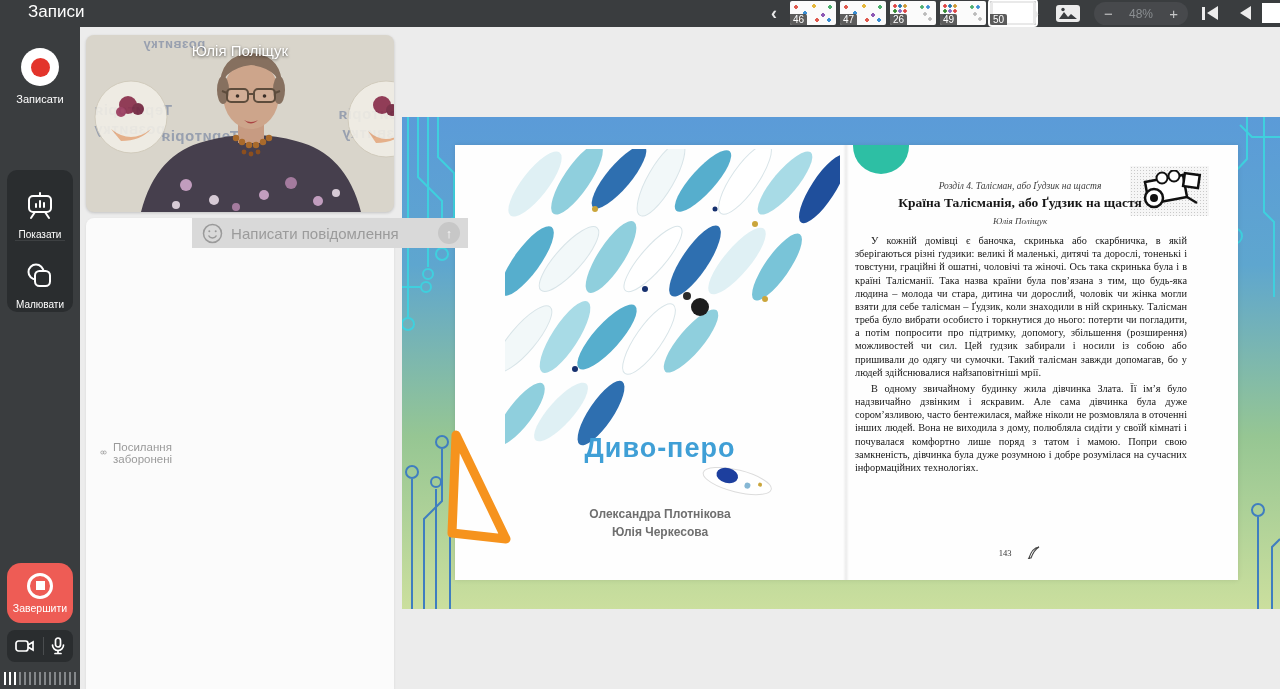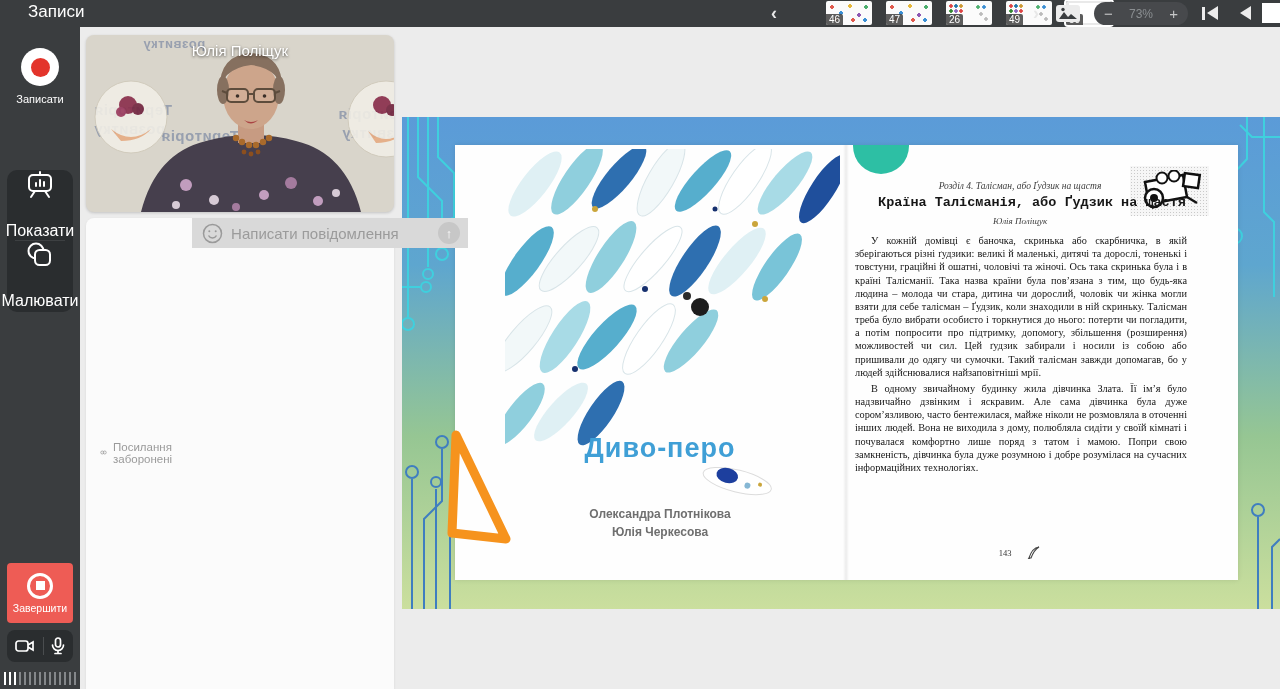--- a/index.html
+++ b/index.html
@@ -5,21 +5,21 @@
   * { box-sizing: border-box; margin: 0; padding: 0; }
   html,body { width:1280px; height:689px; overflow:hidden; }
   body { font-family:"Liberation Sans", sans-serif; background:#ececec; }
   #app { position:relative; width:1280px; height:689px; background:#ececec; overflow:hidden; }
 
   
   #topbar { position:absolute; left:0; top:0; width:1280px; height:27px; background:#3a3d3f; z-index:30; }
   .app-title { position:absolute; left:28px; top:2px; color:#fff; font-size:17px; font-weight:500; }
   .thumb-nav { position:absolute; top:0; height:27px; display:flex; align-items:center; justify-content:center; width:20px; color:#e8e8e8; font-size:18px; font-weight:bold; cursor:pointer; }
   #thumb-prev { left:764px; } #thumb-next { left:1026px; }
-  .thumbstrip { position:absolute; left:826px; top:1px; display:flex; gap:14px; }
+  .thumbstrip { position:absolute; left:790px; top:1px; display:flex; gap:4px; }
   .thumb { position:relative; width:46px; height:24px; background:#fafafa; border-radius:2px; overflow:hidden; }
   .thumb.active { outline:2px solid #fff; }
   .thumb .num { position:absolute; left:0; bottom:0; background:rgba(70,70,70,.88); color:#fff; font-size:10px; line-height:11px; padding:0 3px; border-radius:0 2px 0 0; }
   .dots1 { background-color:#fbfbfb; background-repeat:no-repeat; background-image:
     radial-gradient(circle at 6px 6px,  #e05a4e 1.6px, transparent 2.1px),
     radial-gradient(circle at 15px 12px,#3b8fd4 1.6px, transparent 2.1px),
     radial-gradient(circle at 24px 5px, #e6b83c 1.6px, transparent 2.1px),
     radial-gradient(circle at 33px 14px,#8e59b4 1.6px, transparent 2.1px),
     radial-gradient(circle at 40px 6px, #4caf6e 1.6px, transparent 2.1px),
     radial-gradient(circle at 10px 18px,#e07b3a 1.6px, transparent 2.1px),
@@ -52,23 +52,23 @@
   .pb .tri { width:0; height:0; border-top:7px solid transparent; border-bottom:7px solid transparent; border-right:11px solid #ececec; }
   #pb-frame { position:absolute; left:1262px; top:3px; width:26px; height:20px; background:#fff; }
 
   
   #sidebar { position:absolute; left:0; top:27px; width:80px; height:662px; background:#3a3d3f; z-index:25; }
   .rec-btn { position:absolute; left:21px; top:21px; width:38px; height:38px; border-radius:50%; background:#fff; display:flex; align-items:center; justify-content:center; cursor:pointer; }
   .rec-dot { width:19px; height:19px; border-radius:50%; background:#e3342b; }
   .side-label { position:absolute; left:0; width:80px; text-align:center; color:#fff; font-size:11px; }
   #rec-label { top:66px; }
   .tools { position:absolute; left:7px; top:143px; width:66px; height:142px; background:#2a2d2f; border-radius:10px; }
-  .tool { position:relative; height:70px; display:flex; flex-direction:column; align-items:center; justify-content:space-between; gap:8px; cursor:pointer; color:#fff; font-size:16px; }
+  .tool { position:relative; height:70px; display:flex; flex-direction:column; align-items:center; justify-content:flex-end; gap:8px; cursor:pointer; color:#fff; font-size:10px; }
   .tool + .tool::before { content:""; position:absolute; top:0; left:8px; right:8px; height:1px; background:#3d4042; }
-  .end-btn { position:absolute; left:7px; top:536px; width:66px; height:60px; background:#ee5c55; border-radius:4px; display:flex; flex-direction:column; align-items:center; justify-content:center; gap:3px; cursor:pointer; }
+  .end-btn { position:absolute; left:7px; top:536px; width:66px; height:60px; background:#ee5c55; border-radius:14px; display:flex; flex-direction:column; align-items:center; justify-content:center; gap:3px; cursor:pointer; }
   .end-icon { width:26px; height:26px; border:3px solid #fff; border-radius:50%; display:flex; align-items:center; justify-content:center; }
   .end-icon i { display:block; width:9px; height:9px; background:#fff; }
   .end-label { color:#fff; font-size:10.5px; }
   .av-pill { position:absolute; left:7px; top:603px; width:66px; height:32px; background:#2a2d2f; border-radius:8px; display:flex; align-items:center; justify-content:space-evenly; }
   .av-pill .sep { width:1px; height:18px; background:#4a4d4f; }
   .av-btn { display:flex; align-items:center; justify-content:center; cursor:pointer; }
   .meter { position:absolute; left:4px; top:645px; width:72px; height:13px;
     background:repeating-linear-gradient(90deg,#84878a 0 2.5px,transparent 2.5px 5px); }
   .meter::before { content:""; position:absolute; left:0; top:0; bottom:0; width:15px;
     background:repeating-linear-gradient(90deg,#fff 0 2.5px,transparent 2.5px 5px); }
@@ -102,21 +102,21 @@
   .mini-feather { position:absolute; left:235px; top:316px; }
   .cover-auth { position:absolute; left:15px; width:380px; text-align:center; color:#6f6f6f; font-size:12px; font-weight:bold; }
   .auth1 { top:362px; } .auth2 { top:380px; }
 
   
   .bpage { position:absolute; left:453px; top:28px; width:330px; height:435px; font-family:"Liberation Serif",serif; color:#161616; }
   .cam-box { position:absolute; right:-24px; top:21px; width:79px; height:50px; background-color:#f6f6f6;
     background-image:radial-gradient(#c9c9c9 0.6px, transparent 0.8px); background-size:3px 3px;
     display:flex; align-items:center; justify-content:center; }
   .chapter { position:absolute; left:0; top:36px; width:100%; text-align:center; font-style:italic; font-size:9.5px; color:#3d3d3d; }
-  .btitle  { position:absolute; left:12px; top:50px; width:100%; text-align:center; font-weight:bold; font-size:13.5px; font-family:Liberation Mono, monospace; }
+  .btitle  { position:absolute; left:0; top:50px; width:100%; text-align:center; font-weight:bold; font-size:13.5px; font-family:Liberation Serif, serif; }
   .bauthor { position:absolute; left:0; top:71px; width:100%; text-align:center; font-style:italic; font-size:9px; color:#3d3d3d; }
   .page-body { position:absolute; left:0; top:89px; width:332px; height:310px; overflow:hidden; font-size:10.3px; line-height:1.28; text-align:justify; }
   .page-body p { text-indent:16px; margin-bottom:3px; }
   .pfooter { position:absolute; left:0; top:401px; width:100%; display:flex; align-items:center; justify-content:center; gap:16px; }
   .pnum { font-size:8.5px; color:#333; }
 </style>
 </head>
 <body>
 
 <div id="app">
@@ -153,21 +153,21 @@
     <div class="tb-btn" id="img-btn">
       <svg width="26" height="19" viewBox="0 0 26 19">
         <rect x="1" y="1" width="24" height="17" rx="3" fill="#ececec"></rect>
         <path d="M4,15 L9,8 L13,13 L16,10 L22,15 Z" fill="#3a3d3f"></path>
         <circle cx="8" cy="5.5" r="1.7" fill="#3a3d3f"></circle>
       </svg>
     </div>
 
     <div class="zoom-pill">
       <span class="zm">−</span>
-      <span class="zv">73%</span>
+      <span class="zv">48%</span>
       <span class="zm">+</span>
     </div>
 
     <div class="pb" id="pb-first">
       <span class="bar"></span>
       <span class="tri"></span>
     </div>
     <div class="pb" id="pb-prev">
       <span class="tri"></span>
     </div>

